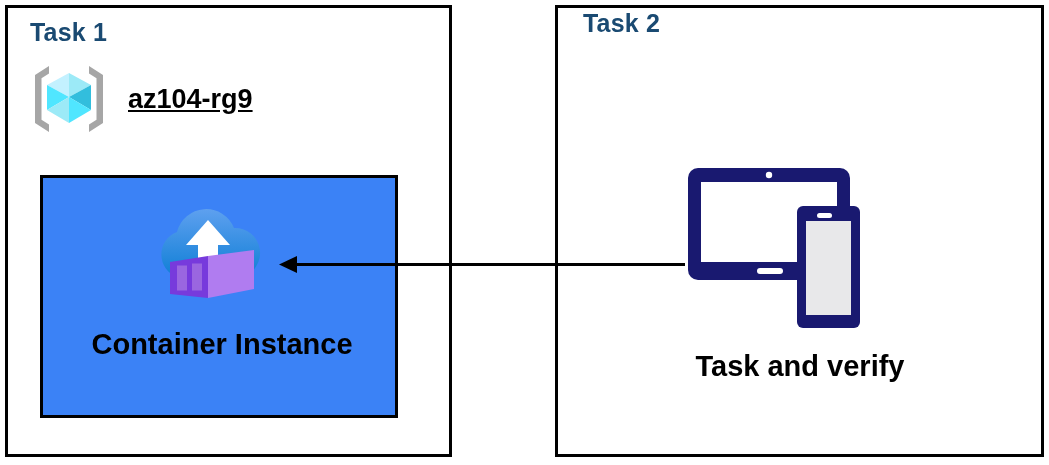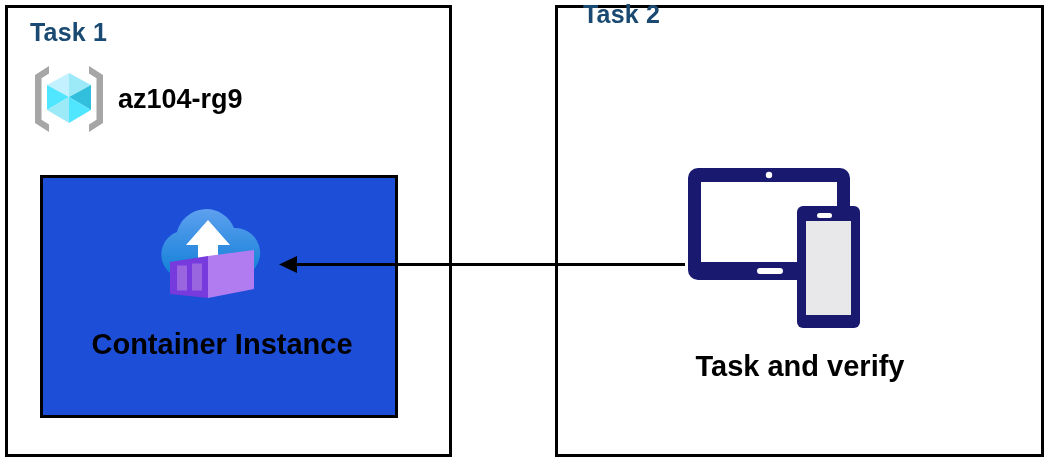--- a/index.html
+++ b/index.html
@@ -21,37 +21,37 @@
 
   .task-title{
     position:absolute;
     font-size:25px;
     font-weight:bold;
     color:#1a4a72;
     letter-spacing:0.2px;
     white-space:nowrap;
   }
   #task1-title{left:30px;top:18px;}
-  #task2-title{left:583px;top:0;text-align:right;}
+  #task2-title{left:583px;top:9px;text-align:right;}
 
   
   #rg-row{
     position:absolute;left:30px;top:62px;
-    display:flex;align-items:center;gap:10px;
+    display:flex;align-items:center;gap:20px;text-decoration:underline;
   }
   #rg-icon{width:78px;height:74px;display:block;}
   #rg-label{
     font-size:27px;font-weight:bold;color:#000000;
     white-space:nowrap;line-height:1;
   }
 
   
   #resource-box{
     position:absolute;left:40px;top:175px;width:358px;height:243px;
-    background:#1d4ed8;
+    background:#3b82f6;
     border:3px solid #000000;
     box-sizing:border-box;
   }
   #aci-icon{
     position:absolute;left:103px;top:20px;width:125px;height:108px;
   }
   #aci-label{
     position:absolute;left:0;top:150px;width:358px;
     text-align:center;
     font-size:29px;font-weight:bold;color:#000000;

